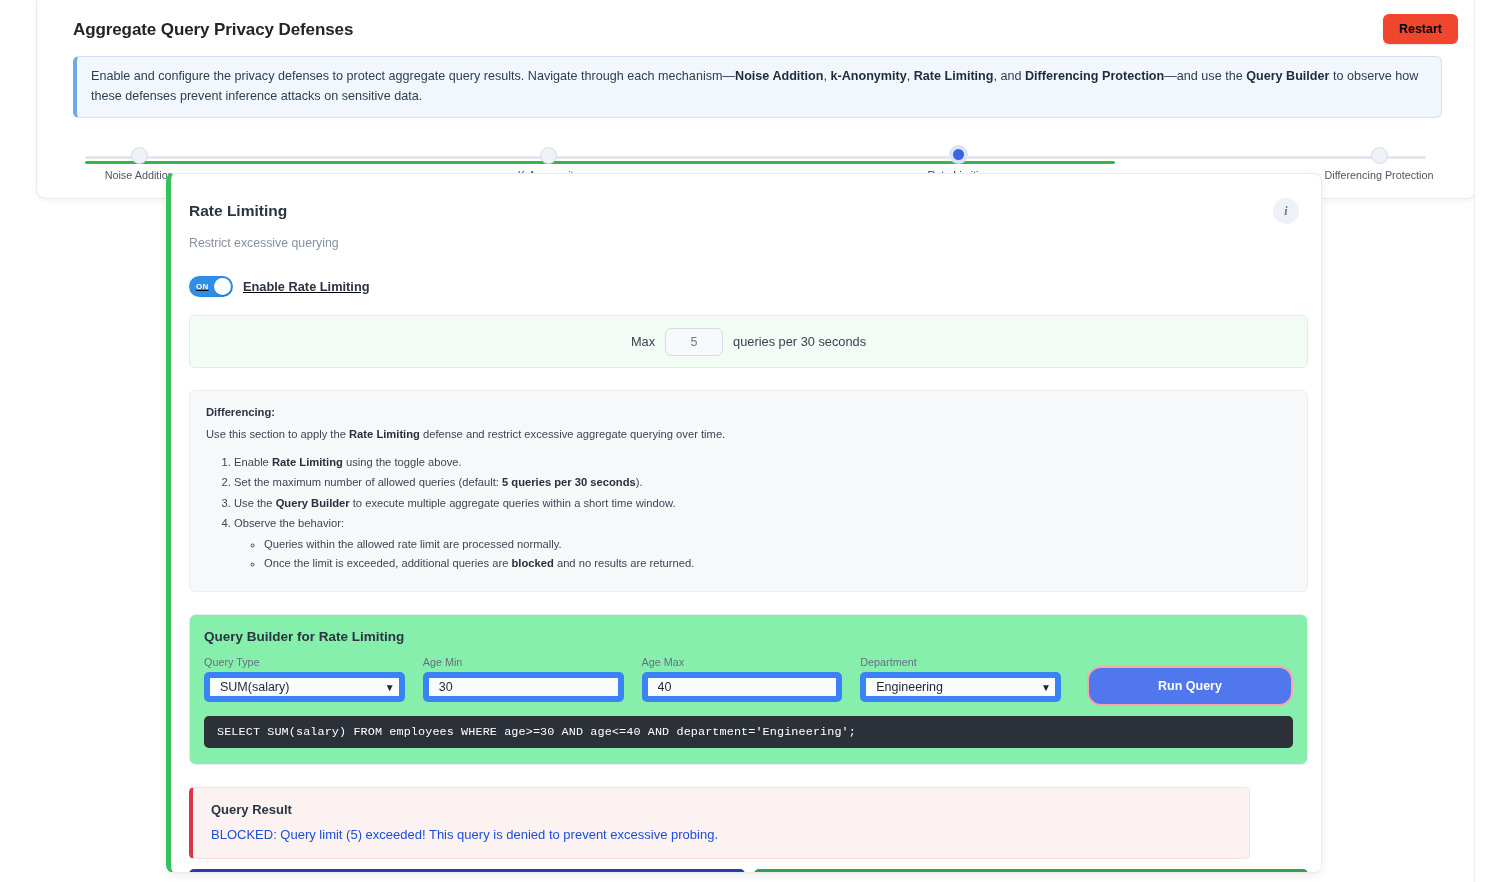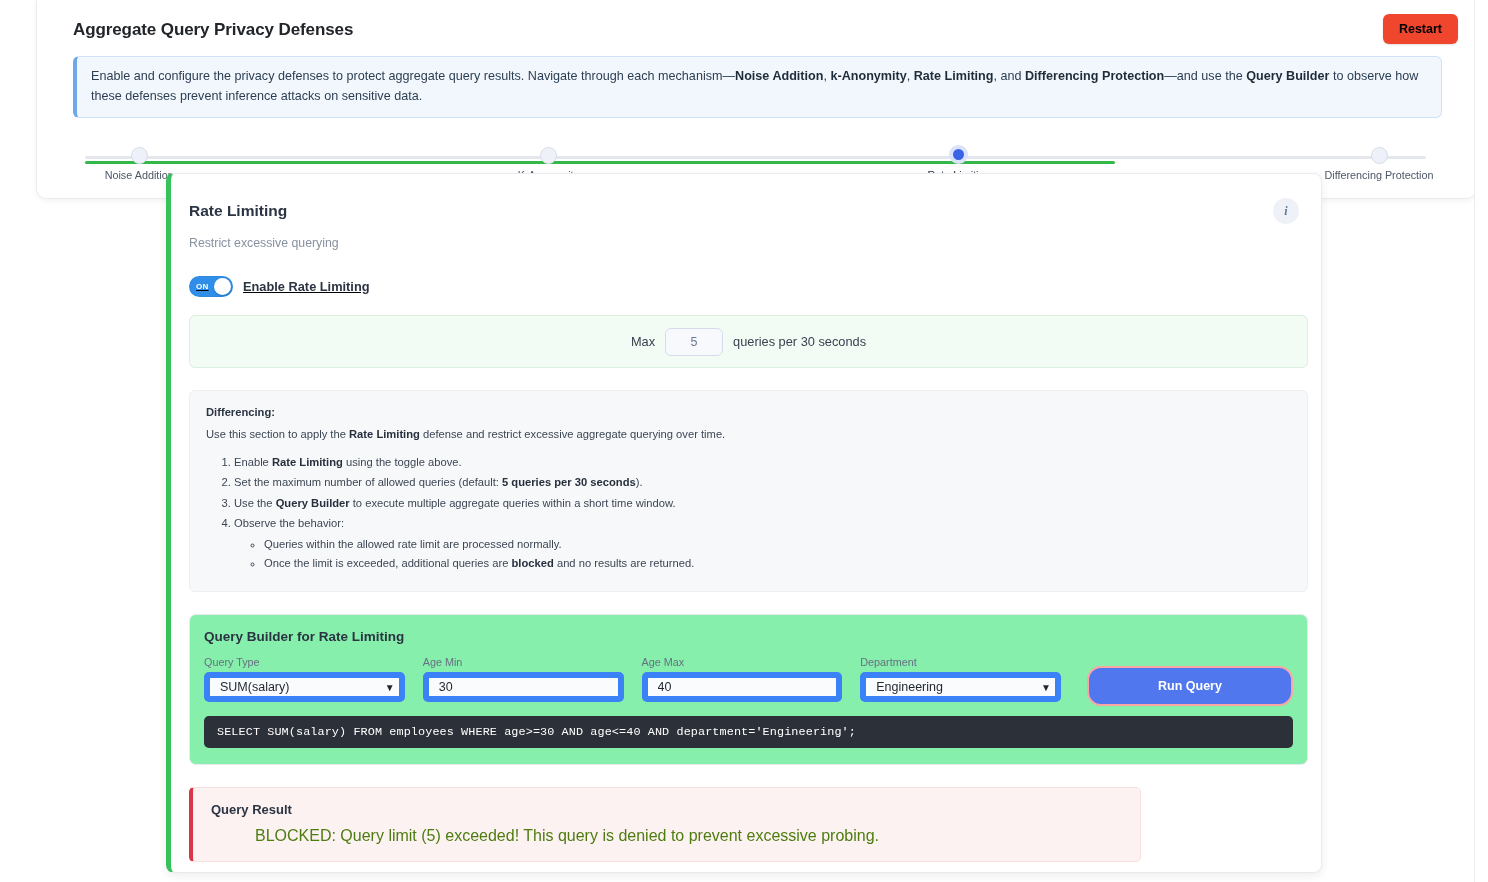--- a/index.html
+++ b/index.html
@@ -328,32 +328,31 @@
   }
 
   
   .result {
     margin-top: 22px;
     background: #fdf2f2;
     border: 1px solid #f7e0e0;
     border-left: 4px solid #dc3545;
     border-radius: 5px;
     padding: 14px 18px 16px 18px;
-    width: 952px;
+    width: 1061px;
   }
   .result-title {
     font-size: 13px;
     font-weight: bold;
     color: #2b3442;
     margin: 0 0 10px 0;
   }
   .result-text {
-    font-size: 16px;
-    color: #4d7c0f;
-    margin-left: 44px;
+    font-size: 13px;
+    color: #1d4ed8;
   }
 
   
   .bottom-row {
     display: flex;
     gap: 9px;
     margin-top: 10px;
     width: 1119px;
   }
   .btn-try {

